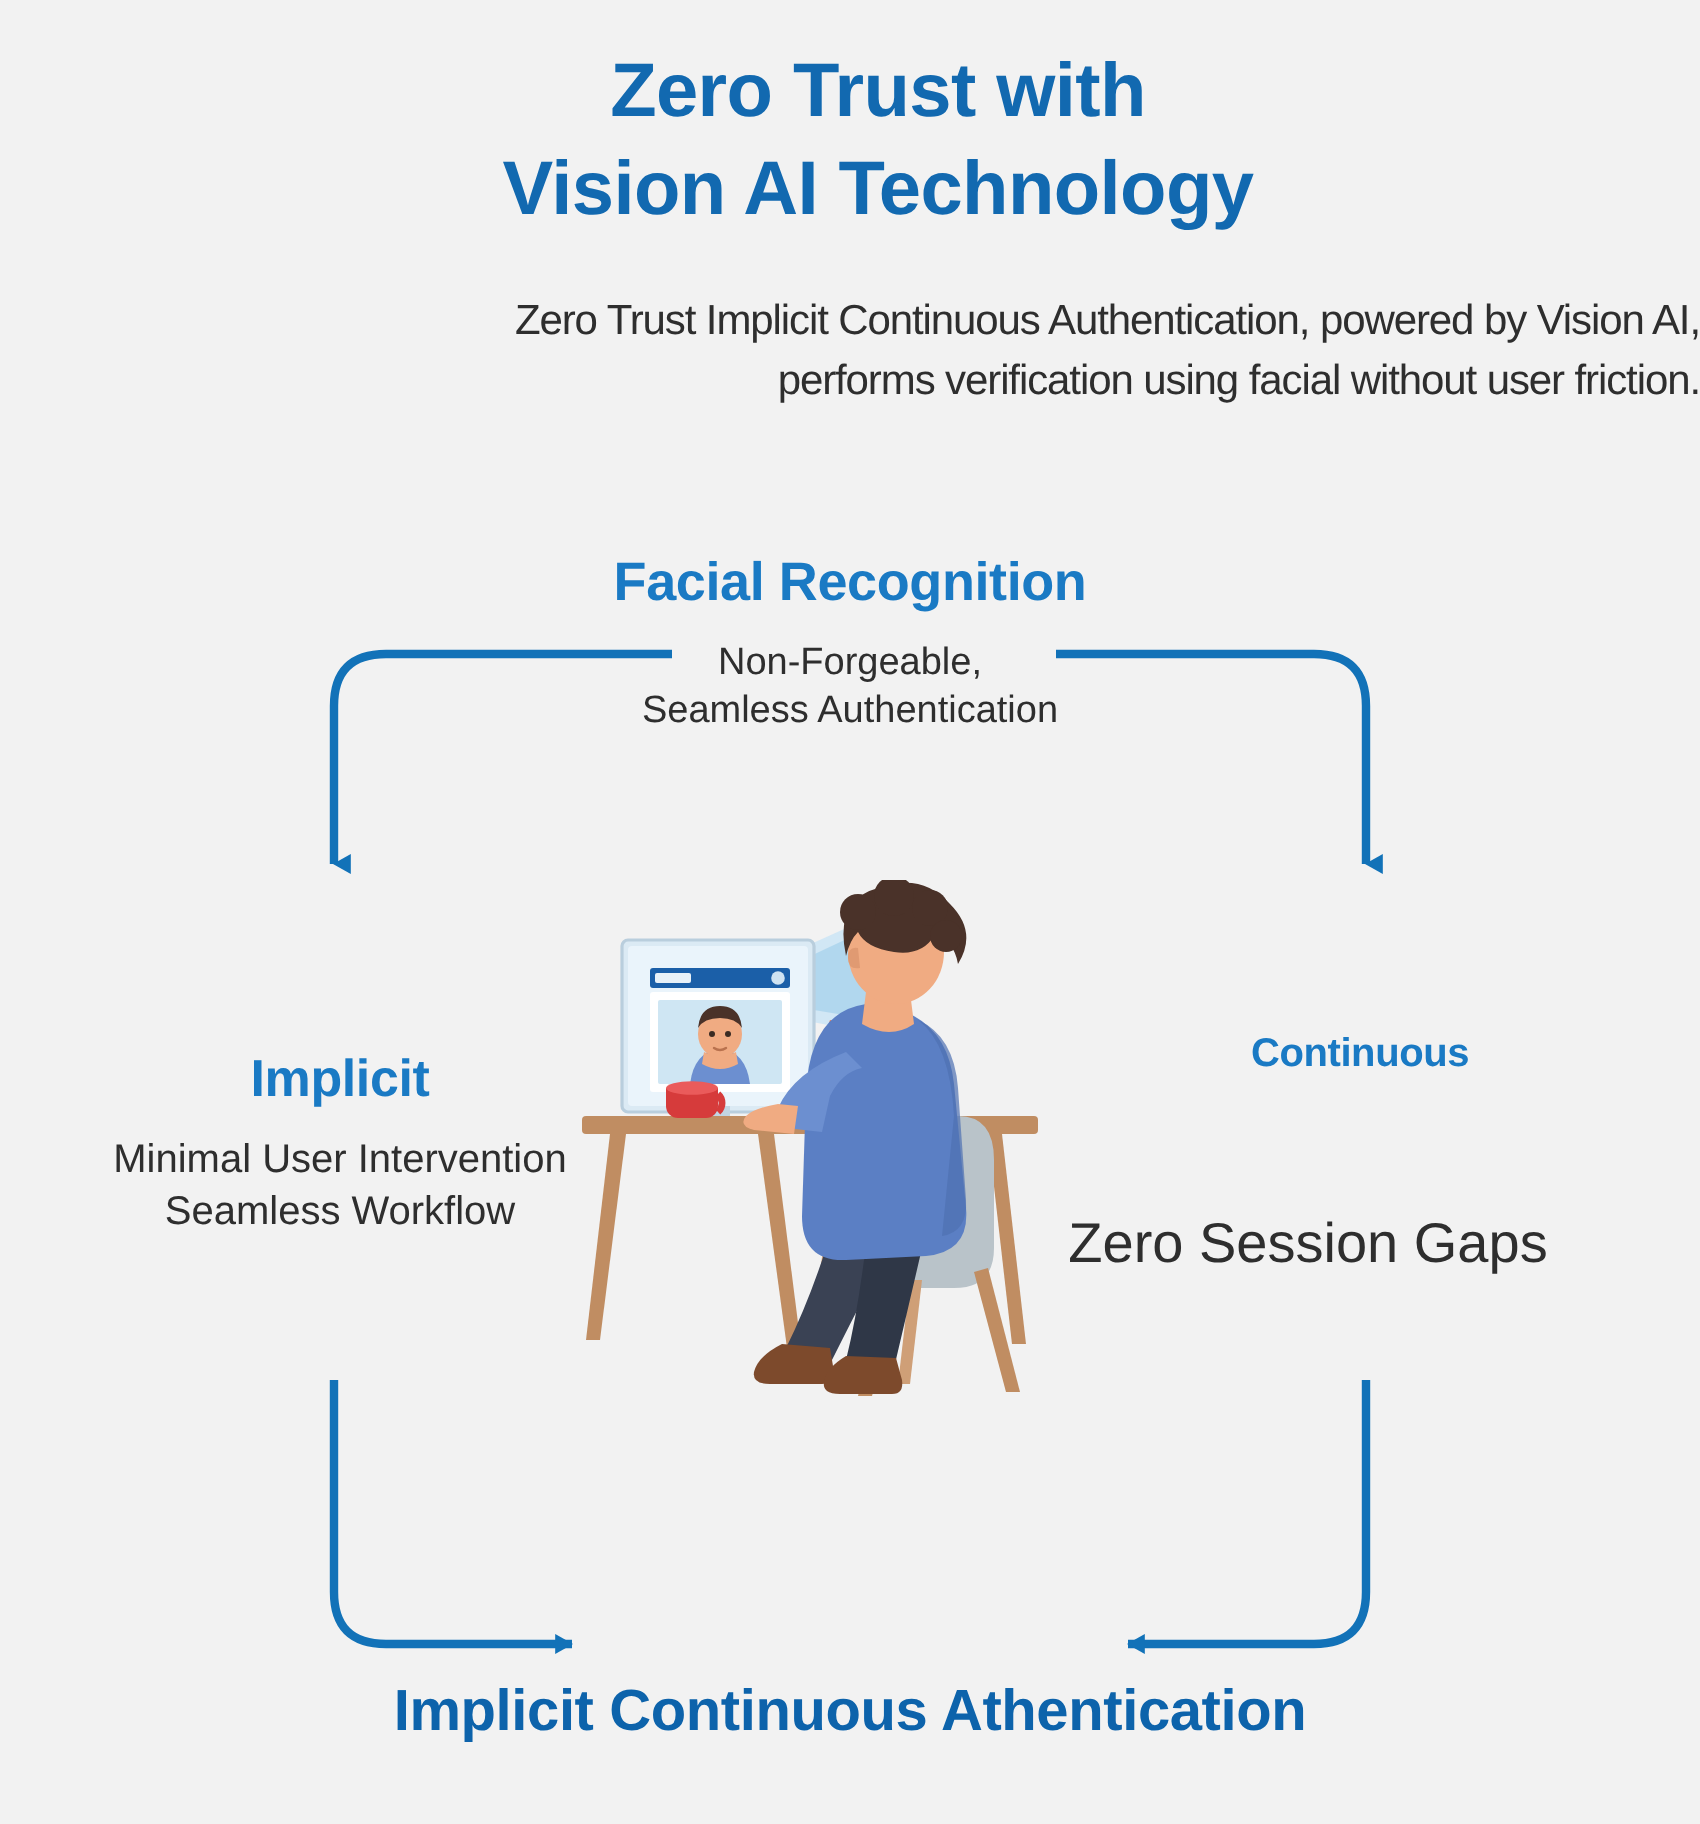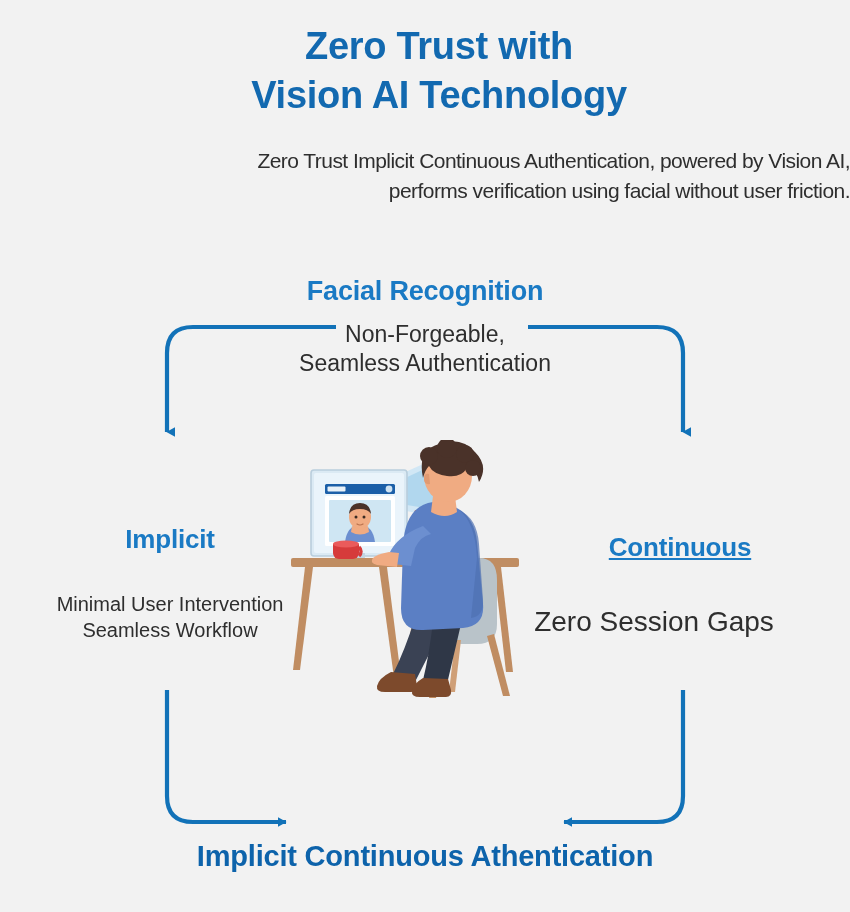--- a/index.html
+++ b/index.html
@@ -66,37 +66,36 @@
     line-height: 1.28;
   }
   .node-sub span { display: block; }
 
   #facial-head {
     left: 225px; top: 276px; width: 400px;
     font-size: 27px;
   }
   #facial-sub {
     left: 225px; top: 320px; width: 400px;
-    font-size: 23px;
+    font-size: 19px;
     text-align: center;
   }
 
   #implicit-head {
     left: 0px; top: 524px; width: 340px;
     font-size: 26px;
   }
   #implicit-sub {
-    left: 0px; top: 592px; width: 340px;
+    left: 0px; top: 568px; width: 340px;
     font-size: 20px;
   }
 
   #continuous-head {
-    left: 510px; top: 532px; width: 340px;
-    font-size: 26px;
-    text-decoration: underline;
+    left: 510px; top: 516px; width: 340px;
+    font-size: 20px;
   }
   #continuous-sub {
     left: 484px; top: 568px; width: 340px;
     font-size: 28px;
     margin-top: 36px;
   }
 
   #zerotrust-head {
     left: 225px; top: 802px; width: 400px;
     font-size: 29px;

